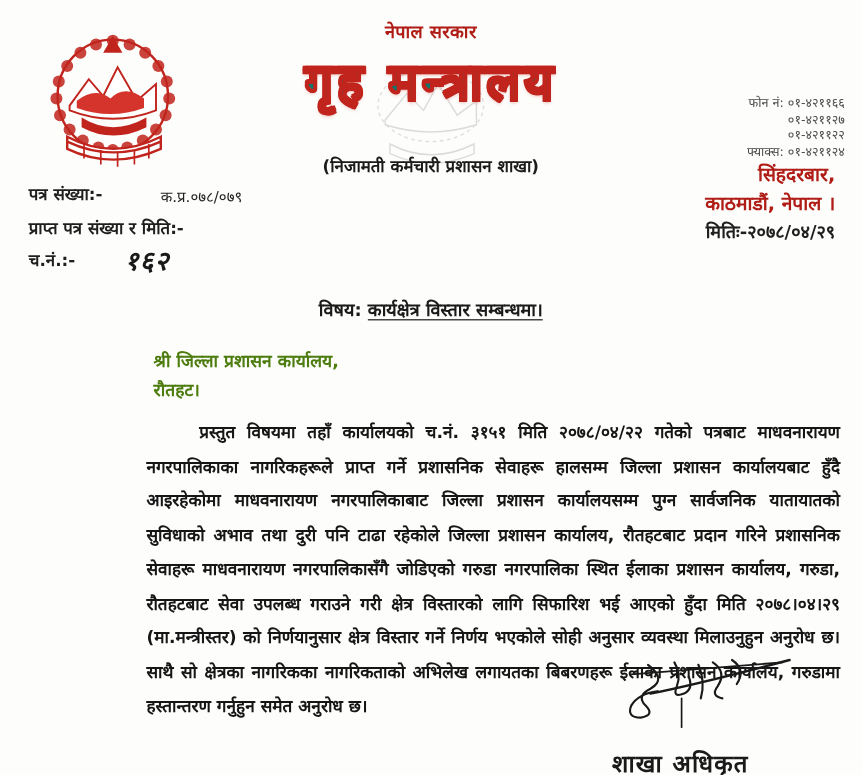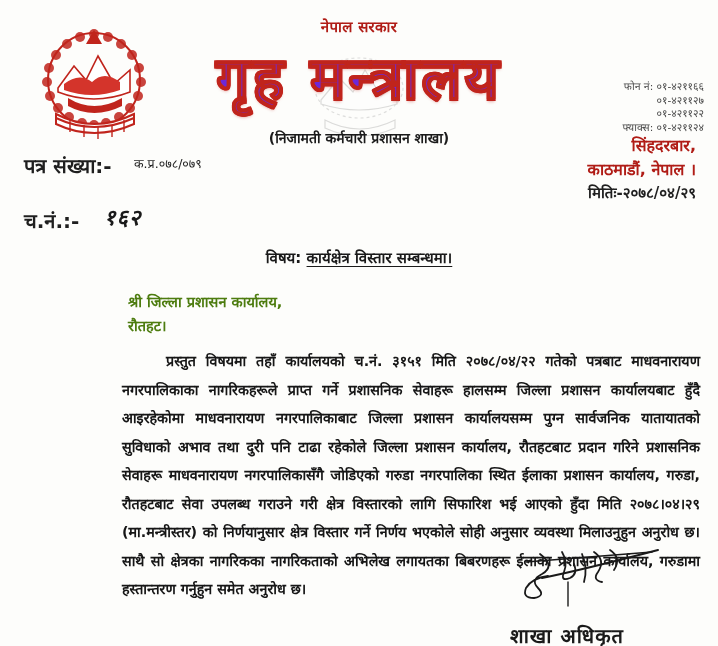--- a/index.html
+++ b/index.html
@@ -36,23 +36,23 @@
     font-size: 15px;
     font-weight: bold;
     color: #b01c16;
     letter-spacing: .3px;
   }
   .ministry-title {
     position: absolute;
     left: 0; right: 0;
     top: 45px;
     text-align: center;
-    font-size: 59px;
-    font-weight: bold;
-    color: #6d28d9;
+    font-size: 42px;
+    font-weight: bold;
+    color: #0f766e;
     letter-spacing: 3px;
     line-height: 1.15;
     -webkit-text-stroke: 2px #c0241c;
     text-shadow:
       -1px -1px 0 #c0241c,  1px -1px 0 #c0241c,
       -1px  1px 0 #c0241c,  1px  1px 0 #c0241c,
        0    2px 3px rgba(192,36,28,.35);
   }
   .title-watermark {
     position: absolute;
@@ -111,21 +111,21 @@
     width: 300px;
     text-align: right;
     font-size: 15px;
     font-weight: bold;
     color: #1f1f1f;
   }
 
   
   .ref-field {
     position: absolute;
-    font-size: 20px;
+    font-size: 14px;
     font-weight: bold;
     color: #1f1f1f;
     white-space: nowrap;
   }
   .ref-patra   { left: 24px;  top: 152px; }
   .ref-kapra   { left: 134px; top: 155px; font-size: 12.5px; font-weight: normal; }
   .ref-prapta  { left: 24px;  top: 180px; }
   .ref-chano   { left: 24px;  top: 207px; }
   .ref-chano-value {
     position: absolute;
@@ -273,20 +273,21 @@
     <div class="phone">०१-४२११२७</div>
     <div class="phone">०१-४२११२२</div>
     <div class="phone">फ्याक्स: ०१-४२११२४</div>
   </div>
   <div class="address-line addr1">सिंहदरबार,</div>
   <div class="address-line addr2">काठमाडौं, नेपाल ।</div>
   <div class="date-line">मितिः-२०७८/०४/२९</div>
 
   <div class="ref-field ref-patra">पत्र संख्या:-</div>
   <div class="ref-field ref-kapra">क.प्र.०७८/०७९</div>
+  <div class="ref-field ref-prapta">प्राप्त पत्र संख्या र मिति:-</div>
   <div class="ref-field ref-chano">च.नं.:-</div>
   <div class="ref-chano-value">१६२</div>
 
   <div class="subject">
     <span class="label">विषय: </span><span class="value">कार्यक्षेत्र विस्तार सम्बन्धमा।</span>
   </div>
 
   <div class="addressee">
     <div>श्री जिल्ला प्रशासन कार्यालय,</div>
     <div>रौतहट।</div>

